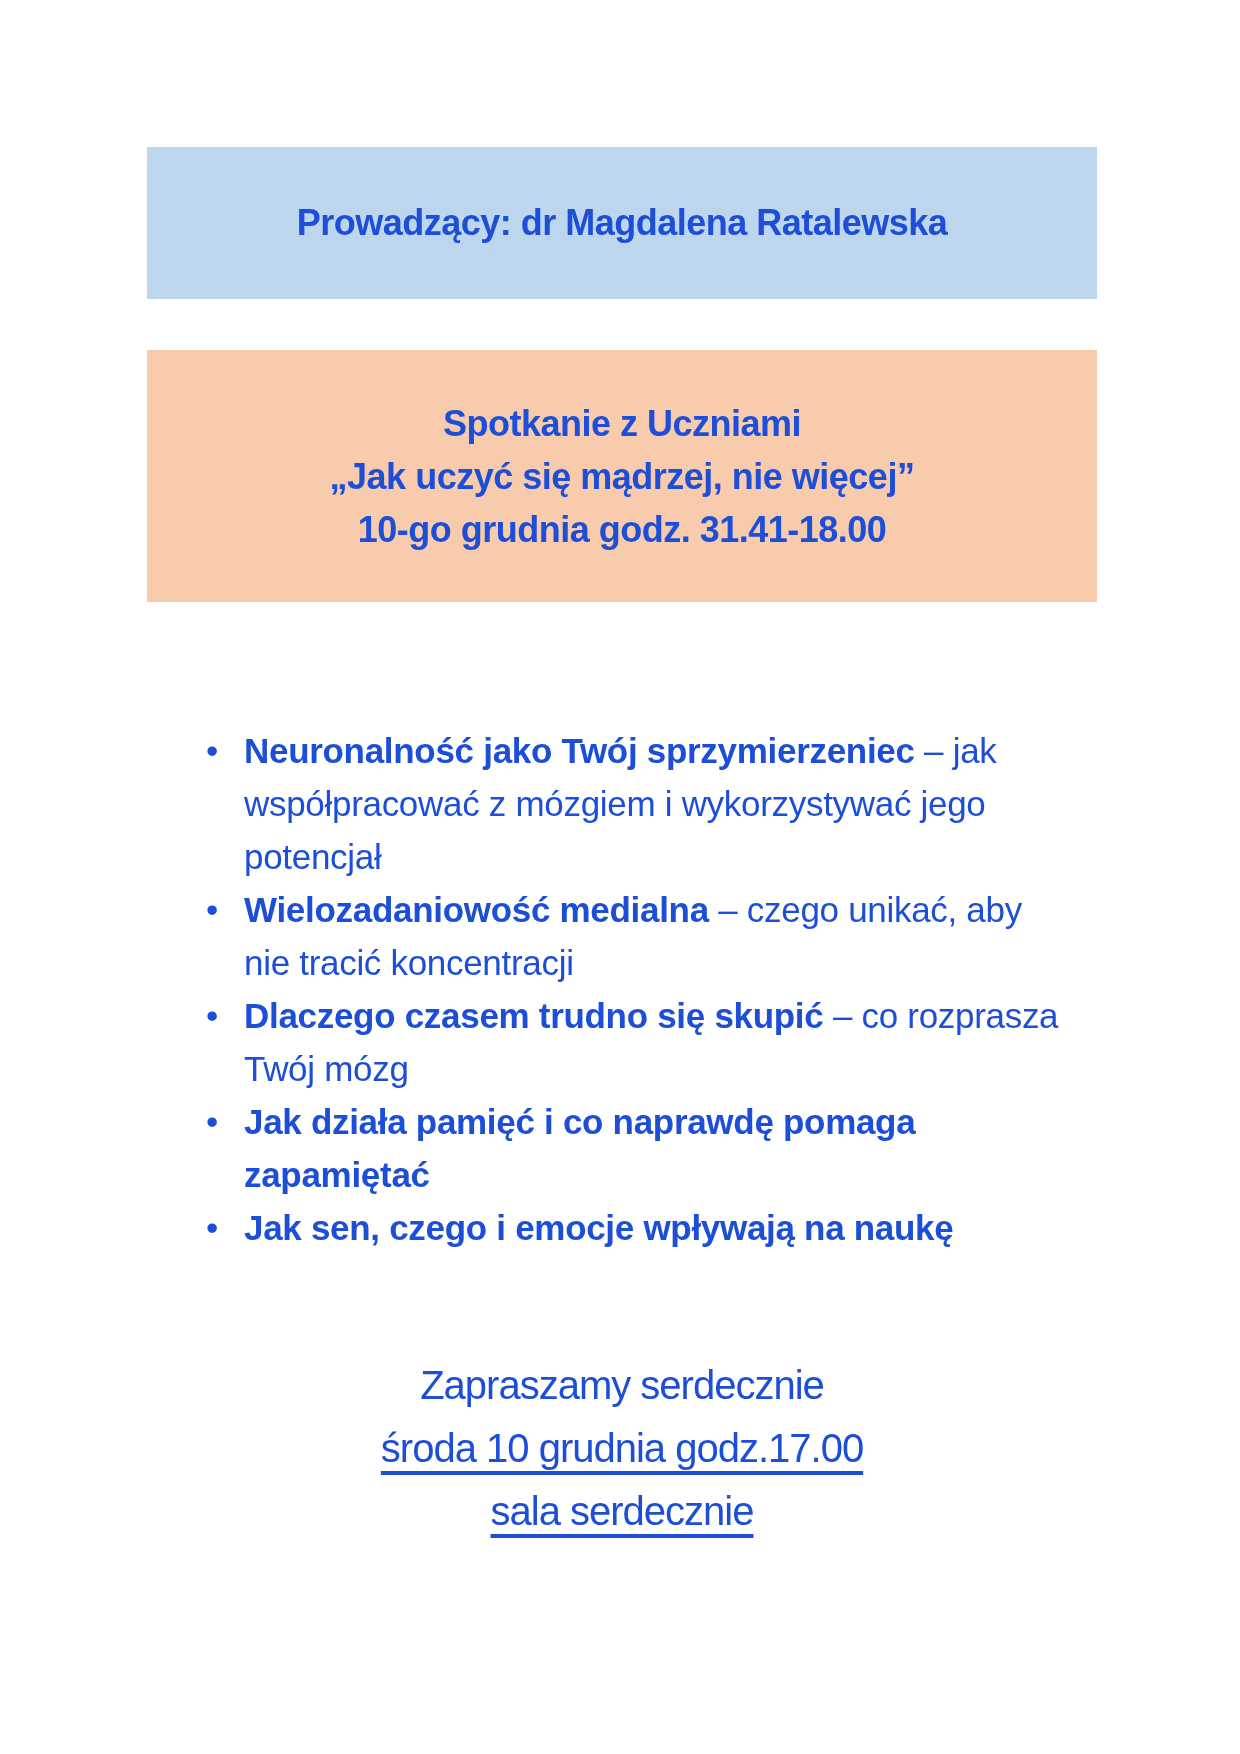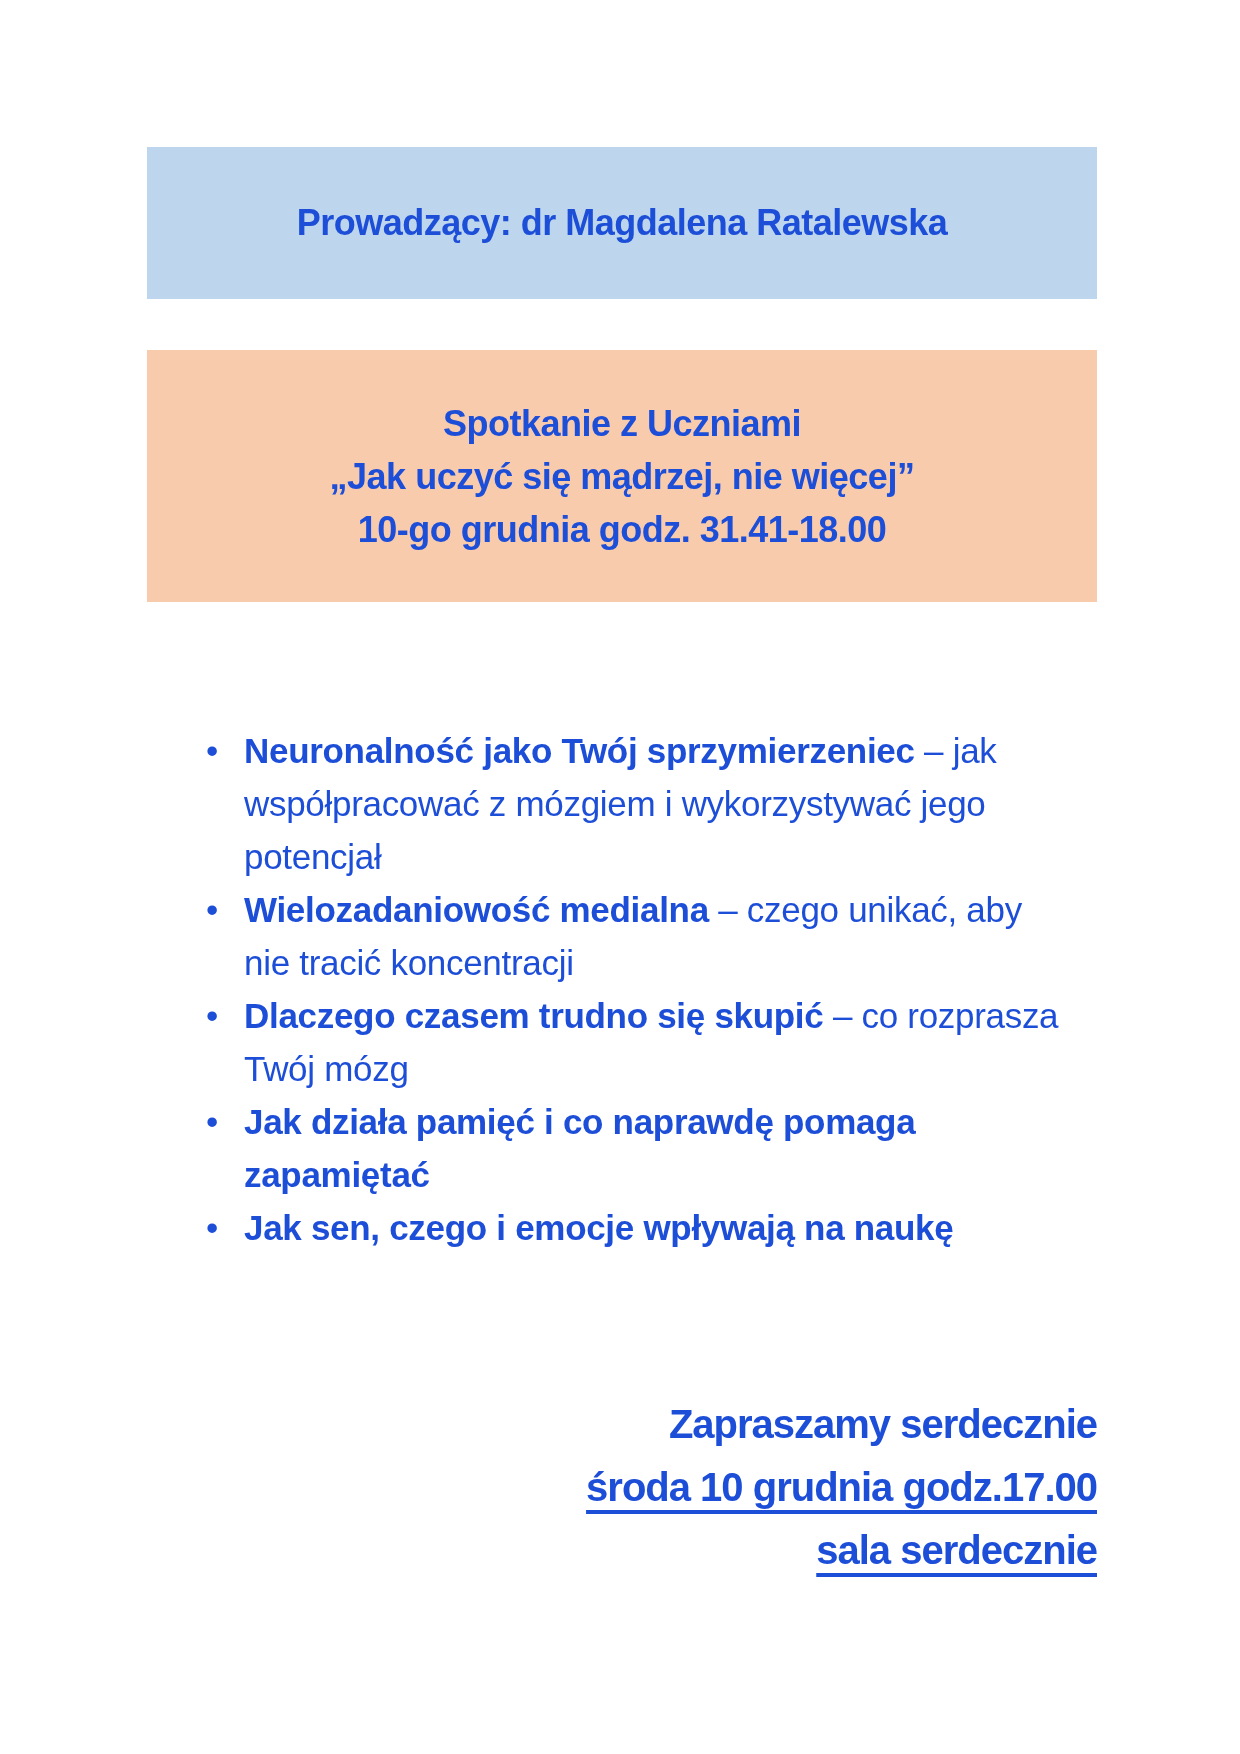--- a/index.html
+++ b/index.html
@@ -56,24 +56,24 @@
   .topics li::before {
     content: "•";
     position: absolute;
     left: 2px;
     top: 0;
   }
   .topic-bold { font-weight: bold; }
   .closing {
     position: absolute;
     left: 147px;
-    top: 1393px;
+    top: 1354px;
     width: 950px;
-    text-align: right;
-    font-weight: bold;
+    text-align: center;
+    font-weight: normal;
     font-size: 40px;
     letter-spacing: -1px;
     line-height: 63px;
   }
   .underlined {
     text-decoration: underline;
     text-decoration-thickness: 4px;
     text-underline-offset: 9px;
   }
 </style>

